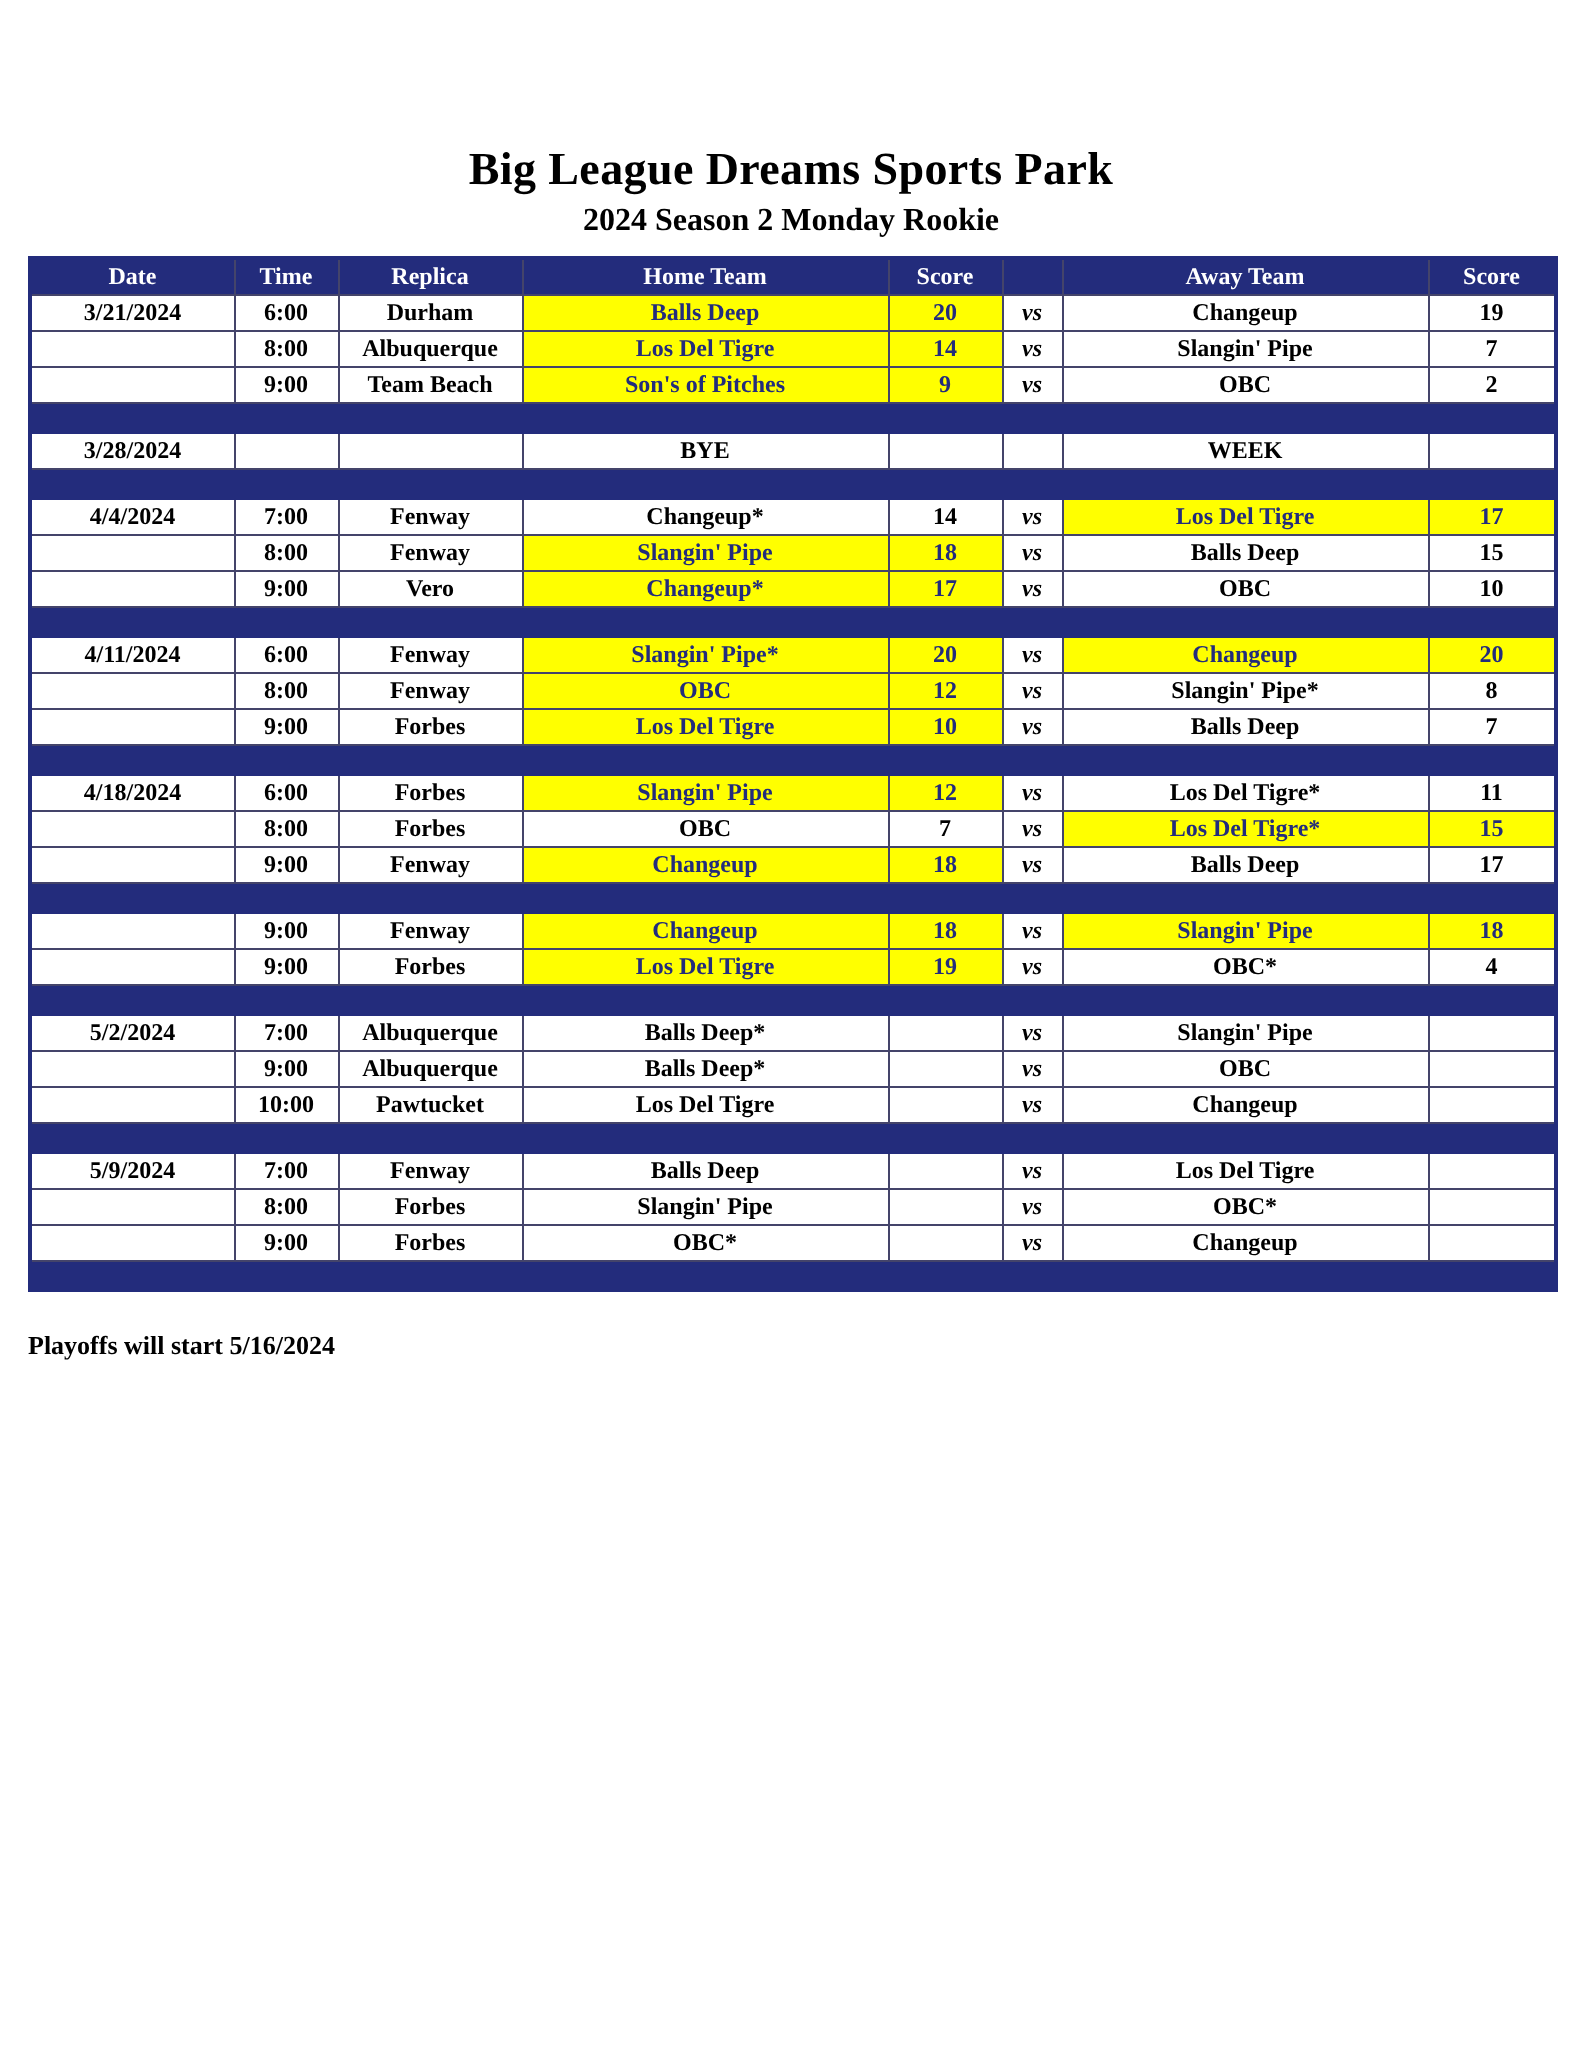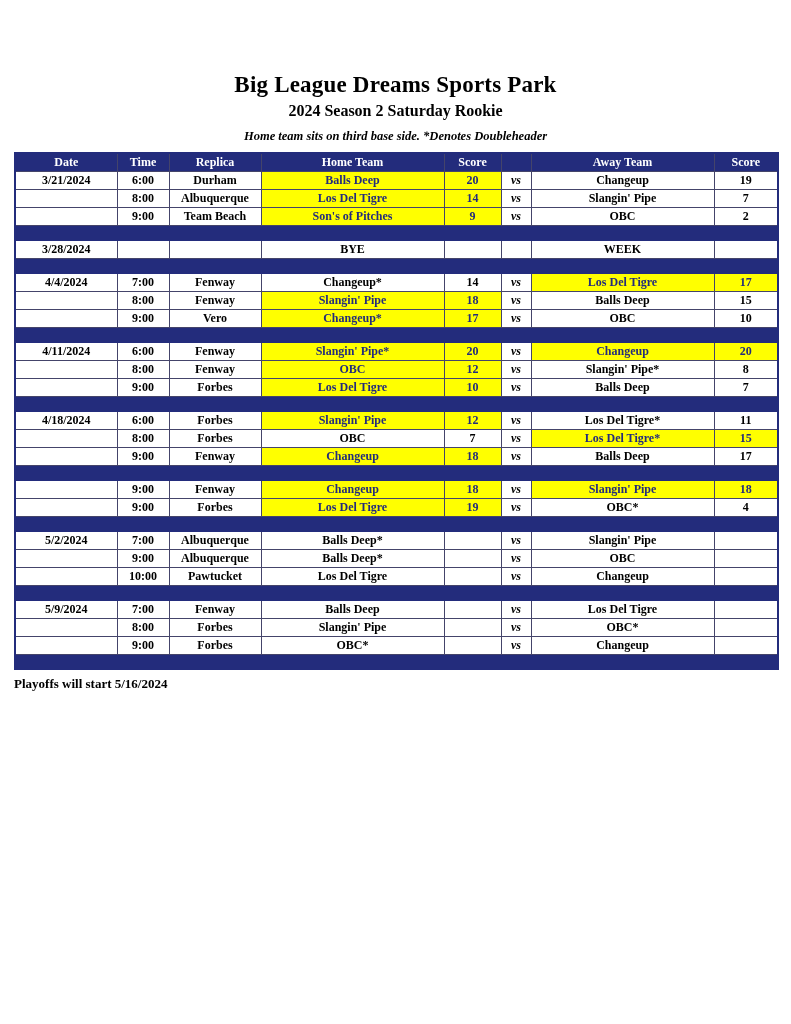--- a/index.html
+++ b/index.html
@@ -79,32 +79,31 @@
   td.c-vs {
     font-style: italic;
     font-size: 11px;
   }
   tr.sep-row td {
     background: var(--navy);
     height: 15px;
     border-color: var(--navy);
   }
   .footer {
-    margin: 6px 0 0 14px;
+    margin: 19px 0 0 14px;
     font-size: 13px;
     font-weight: bold;
   }
 </style>
 </head>
 <body>
 
 <div class="page">
   <h1 class="title">Big League Dreams Sports Park</h1>
-  <h2 class="subtitle">2024 Season 2 Saturday Rookie</h2>
-  <div class="note">Home team sits on third base side.  *Denotes Doubleheader</div>
+  <h2 class="subtitle">2024 Season 2 Monday Rookie</h2>
 
   <table class="schedule">
     <colgroup>
       <col class="col-date">
       <col class="col-time">
       <col class="col-replica">
       <col class="col-home">
       <col class="col-score">
       <col class="col-vs">
       <col class="col-away">

